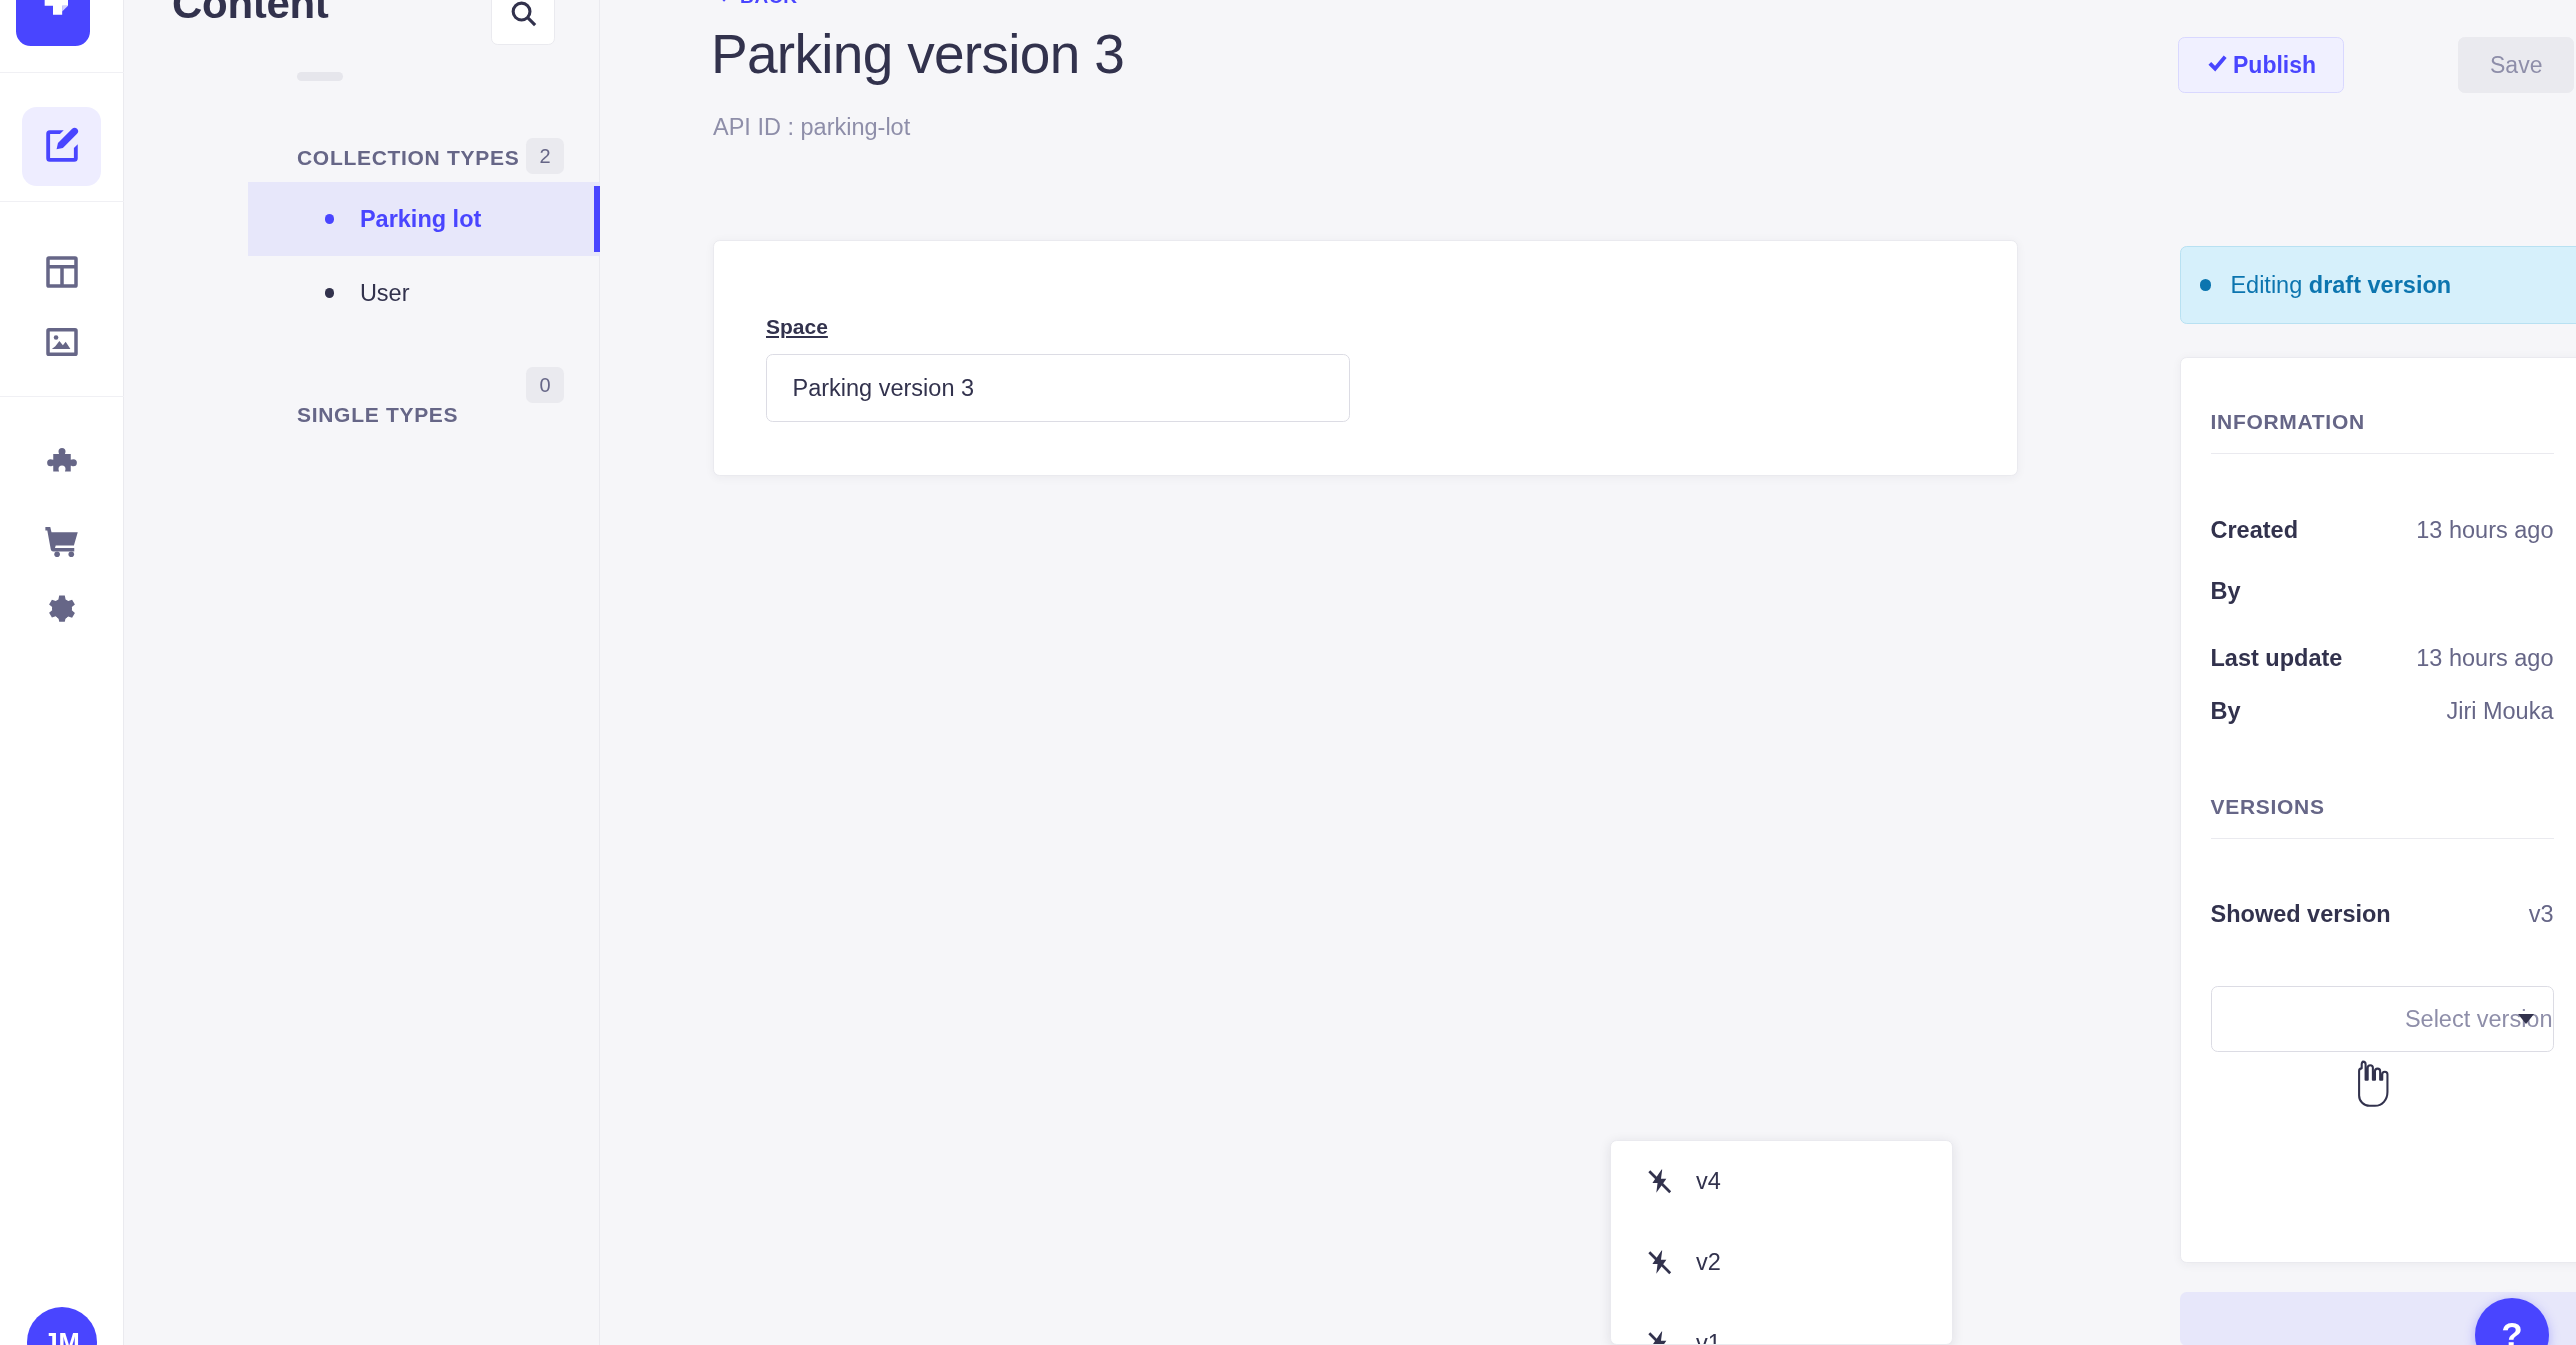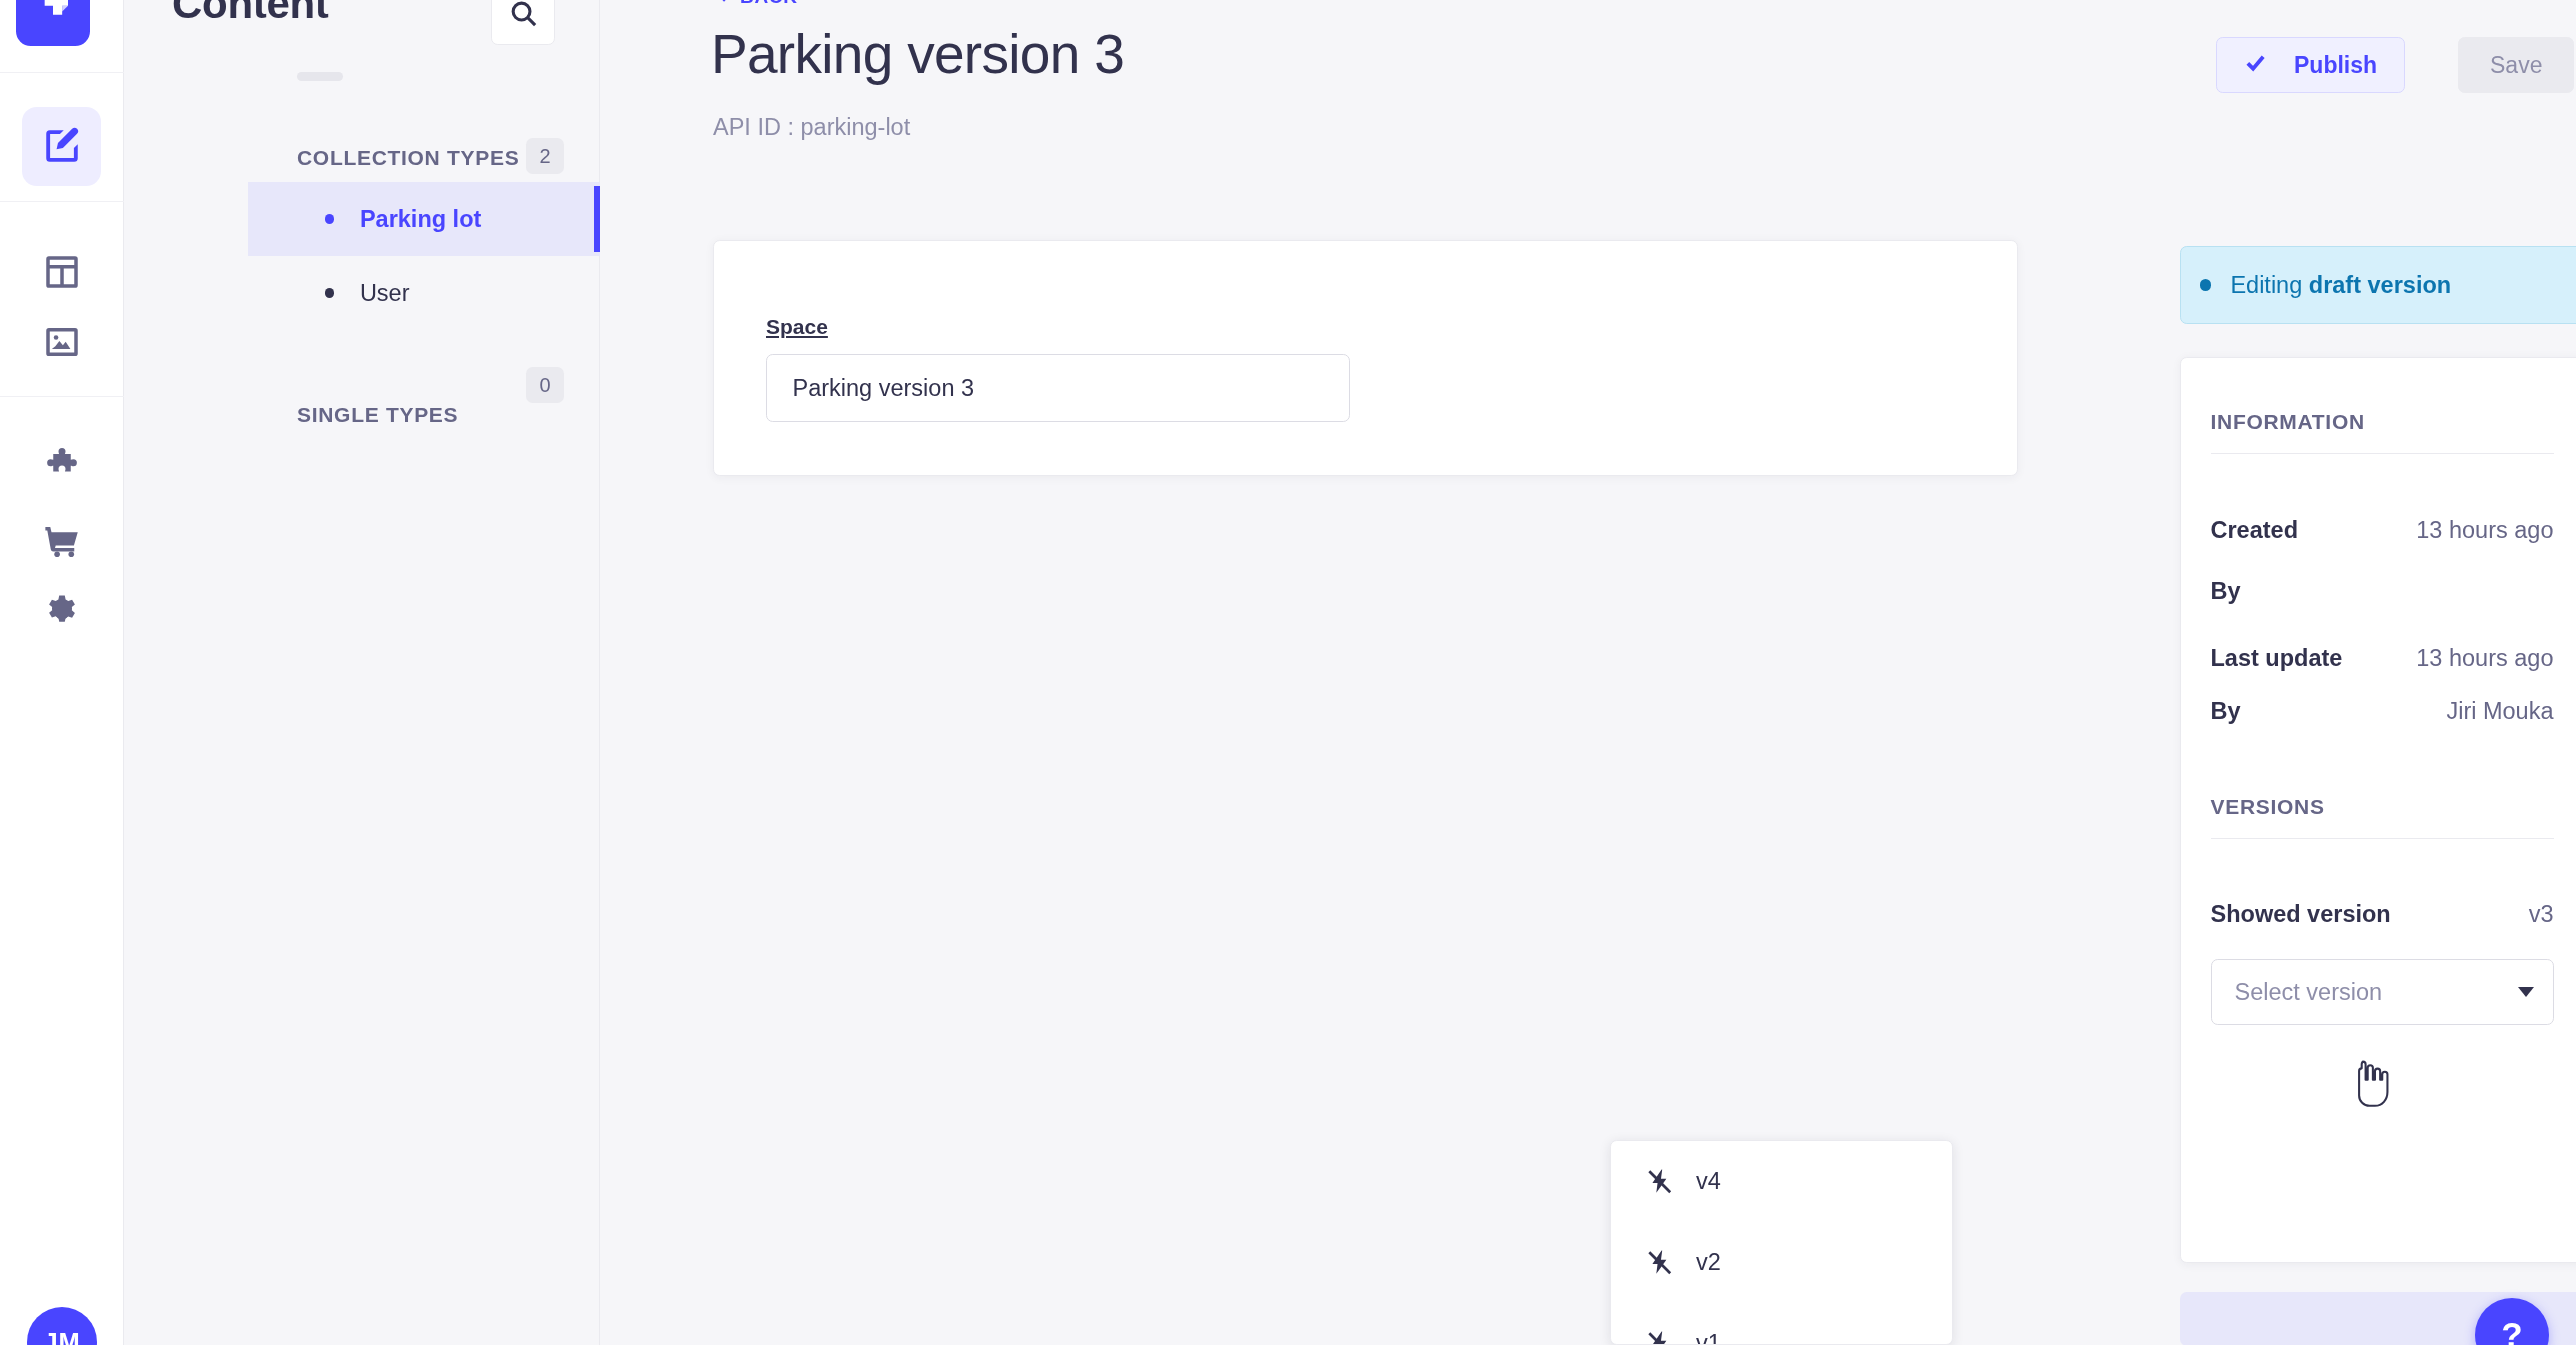--- a/index.html
+++ b/index.html
@@ -93,23 +93,23 @@
   #back-link span { font-size: 19px; font-weight: bold; color: #4945ff; letter-spacing: 0.7px; text-transform: uppercase; }
   #page-title {
     position: absolute; left: 111px; top: 21.5px;
     font-size: 55px; font-weight: normal; color: #32324d; letter-spacing: -0.7px;
   }
   #page-subtitle {
     position: absolute; left: 113px; top: 114px;
     font-size: 23.5px; color: #8e8ea9;
   }
   #publish-btn {
-    position: absolute; left: 1616px; top: 37px; height: 56px; padding: 0 27px;
+    position: absolute; left: 1578px; top: 37px; height: 56px; padding: 0 27px;
     background: #f0f0ff; border: 0.7px solid #d9d8ff; border-radius: 6.7px;
-    display: flex; align-items: center; gap: 27px; cursor: pointer;
+    display: flex; align-items: center; gap: 4px; cursor: pointer;
   }
   #publish-btn svg { width: 23px; height: 23px; stroke:#4945ff; fill:none; stroke-width:4; }
   #publish-btn span { font-size: 23px; font-weight: bold; color: #4945ff; }
   #save-btn {
     position: absolute; left: 1858px; top: 37px; height: 56px; padding: 0 31px;
     background: #eaeaef; border: 0.7px solid #eaeaef; border-radius: 6.7px;
     display: flex; align-items: center; justify-content:center; cursor: not-allowed;
   }
   #save-btn span { font-size: 23px; color: #8e8ea9; }
 
@@ -363,21 +363,21 @@
       </div>
 
       <div class="panel-heading" style="top:437px;">VERSIONS</div>
       <div class="panel-rule" style="top:480px;"></div>
 
       <div id="showed-row" style="top:543px;">
         <span id="showed-key">Showed version</span>
         <span id="showed-val">v3</span>
       </div>
 
-      <div id="version-select" style="top:601px;">
+      <div id="version-select" style="top:628px;justify-content:flex-end;">
         <span class="ph">Select version</span>
         <span class="caret"></span>
       </div>
     </div>
 
     <div id="ghost-btn"></div>
   </div>
 
   <div id="version-menu">
     <div class="version-opt">

